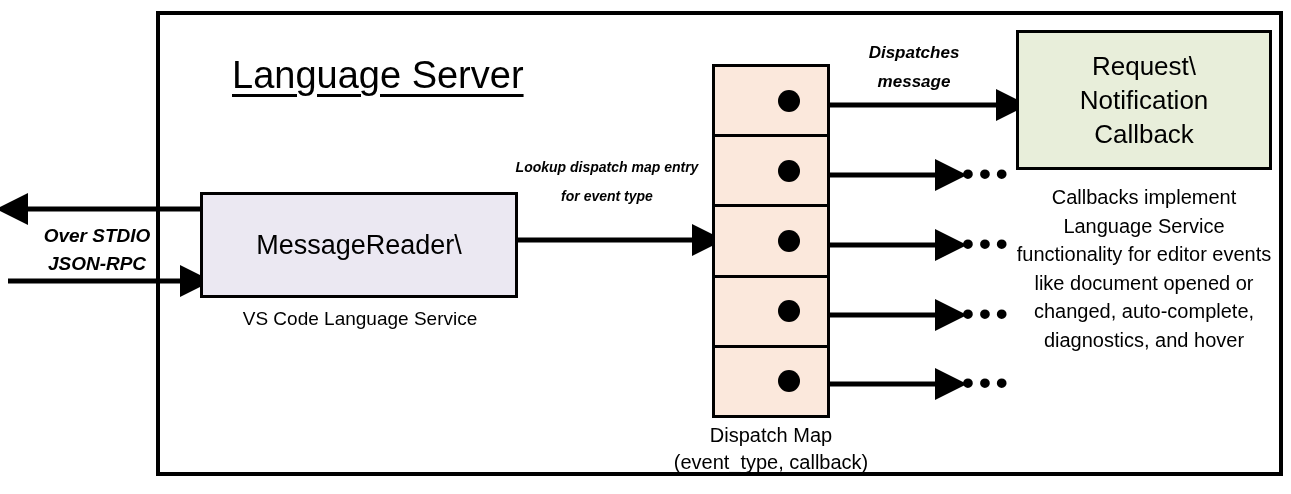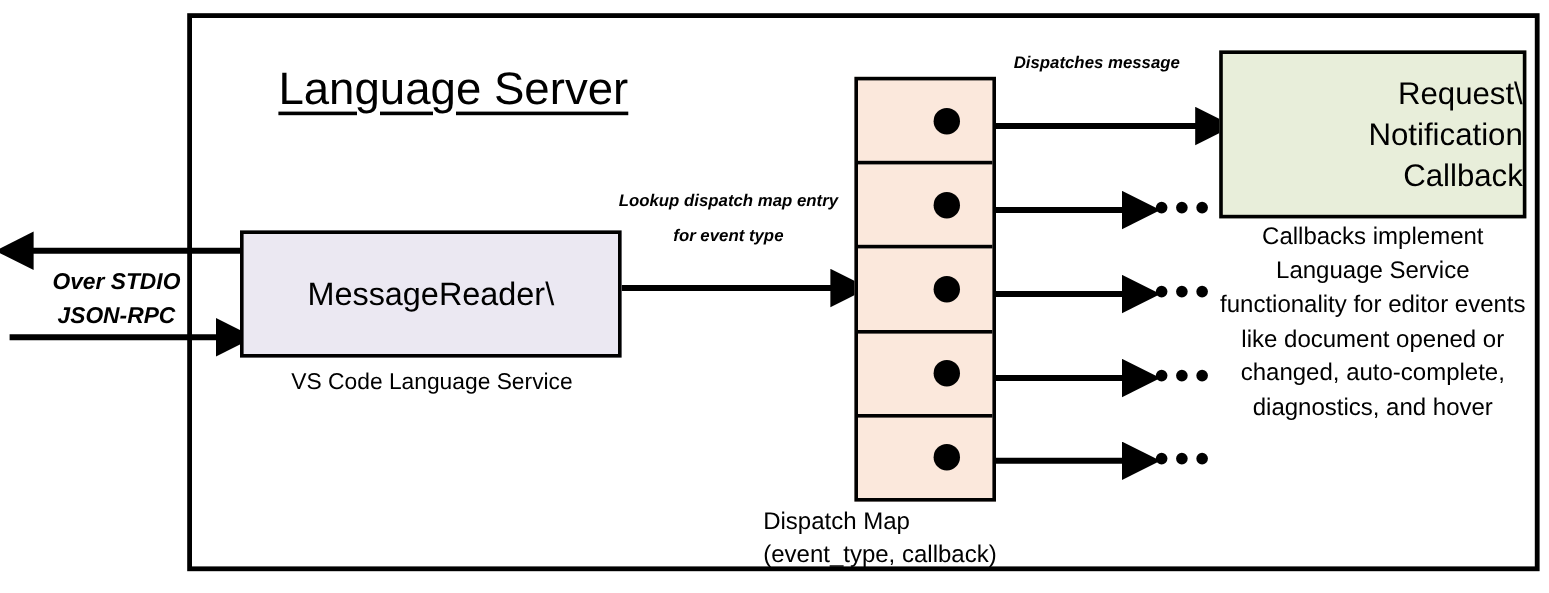--- a/index.html
+++ b/index.html
@@ -98,43 +98,42 @@
     height: 22px;
     margin-top: -11px;
     border-radius: 50%;
     background: #000000;
   }
   .dispatch-caption {
     position: absolute;
     left: 636px;
     top: 422px;
     width: 270px;
-    text-align: left;
+    text-align: center;
     font-size: 20px;
     line-height: 27px;
   }
 
   
   .callback-box {
     position: absolute;
     left: 1016px;
     top: 30px;
     width: 256px;
     height: 140px;
     border: 3px solid #000000;
     box-sizing: border-box;
     background: #e8eeda;
     display: flex;
     flex-direction: column;
-    align-items: flex-end;
+    align-items: center;
     justify-content: center;
     font-size: 26px;
     line-height: 34px;
     text-align: center;
-    margin-top: 12px;
   }
   .callback-caption {
     position: absolute;
     left: 1010px;
     top: 183px;
     width: 268px;
     text-align: center;
     font-size: 20px;
     line-height: 28.5px;
   }
@@ -150,21 +149,21 @@
     left: 513px;
     top: 153px;
     width: 188px;
     font-size: 14px;
     line-height: 29px;
   }
   .annot-dispatches {
     left: 838px;
     top: 38px;
     width: 152px;
-    font-size: 14px;
+    font-size: 17px;
     line-height: 29px;
   }
   .annot-jsonrpc {
     left: 32px;
     top: 222px;
     width: 130px;
     font-size: 19px;
     line-height: 28px;
   }
 

